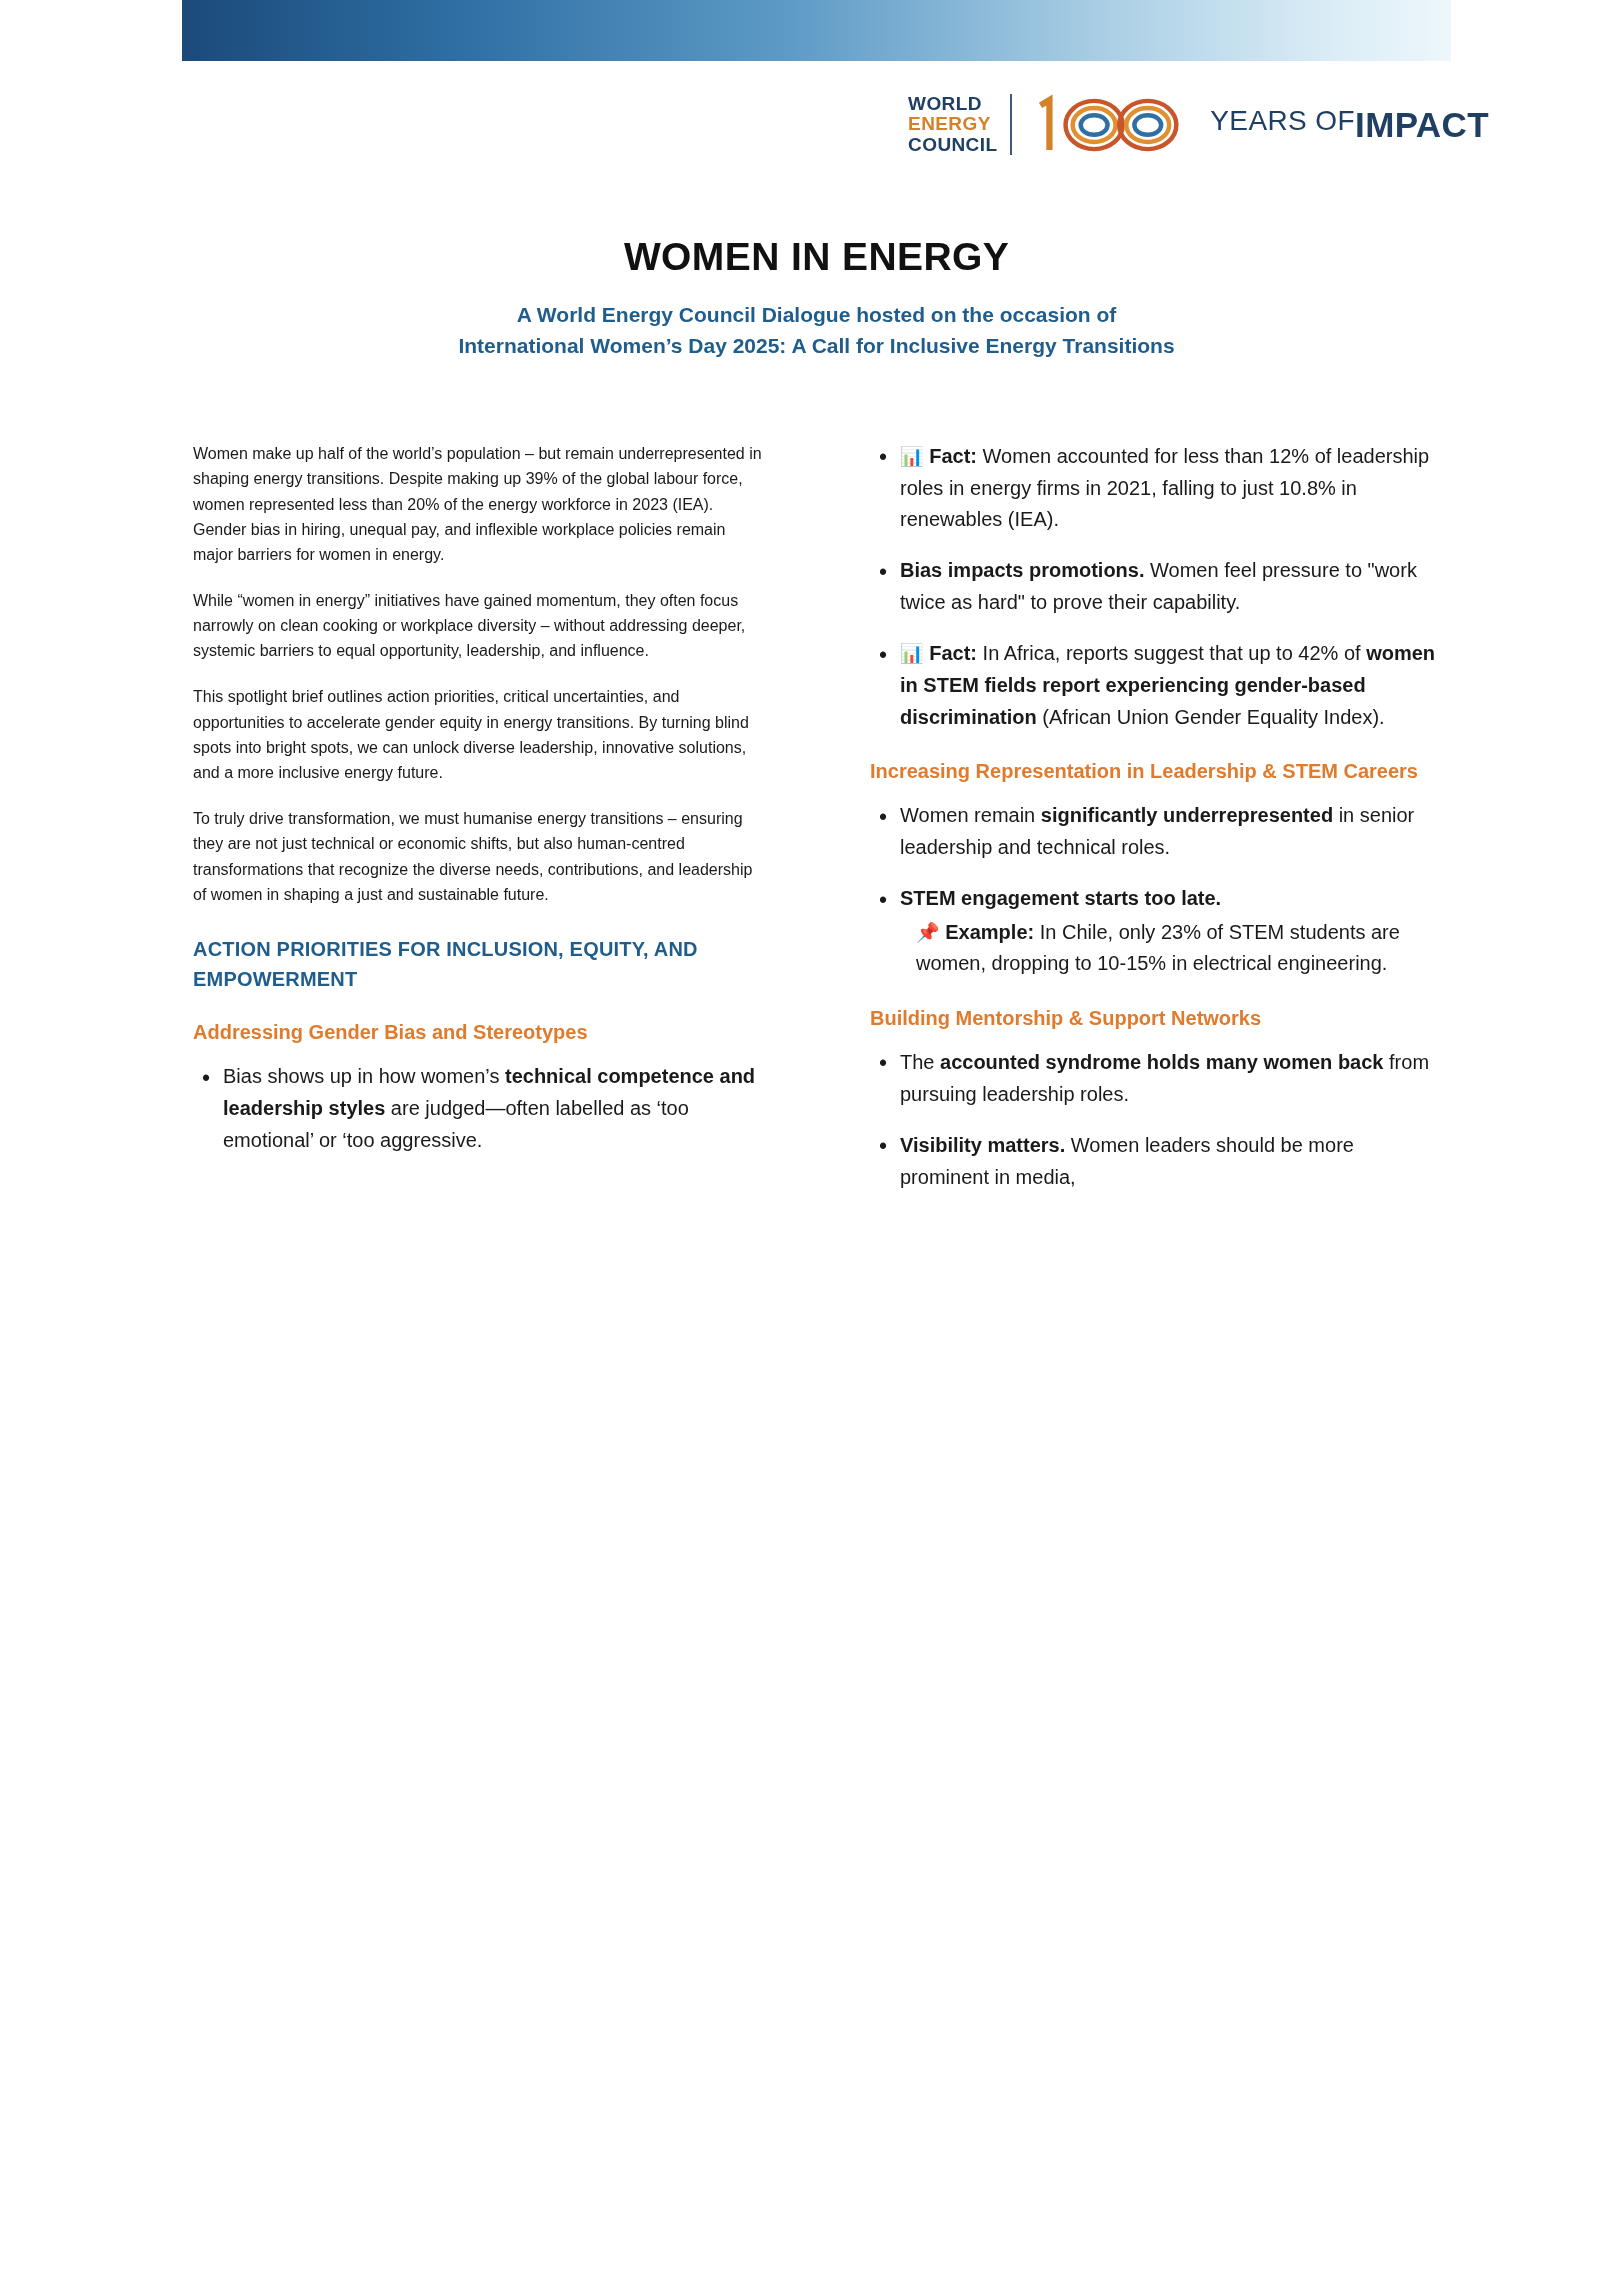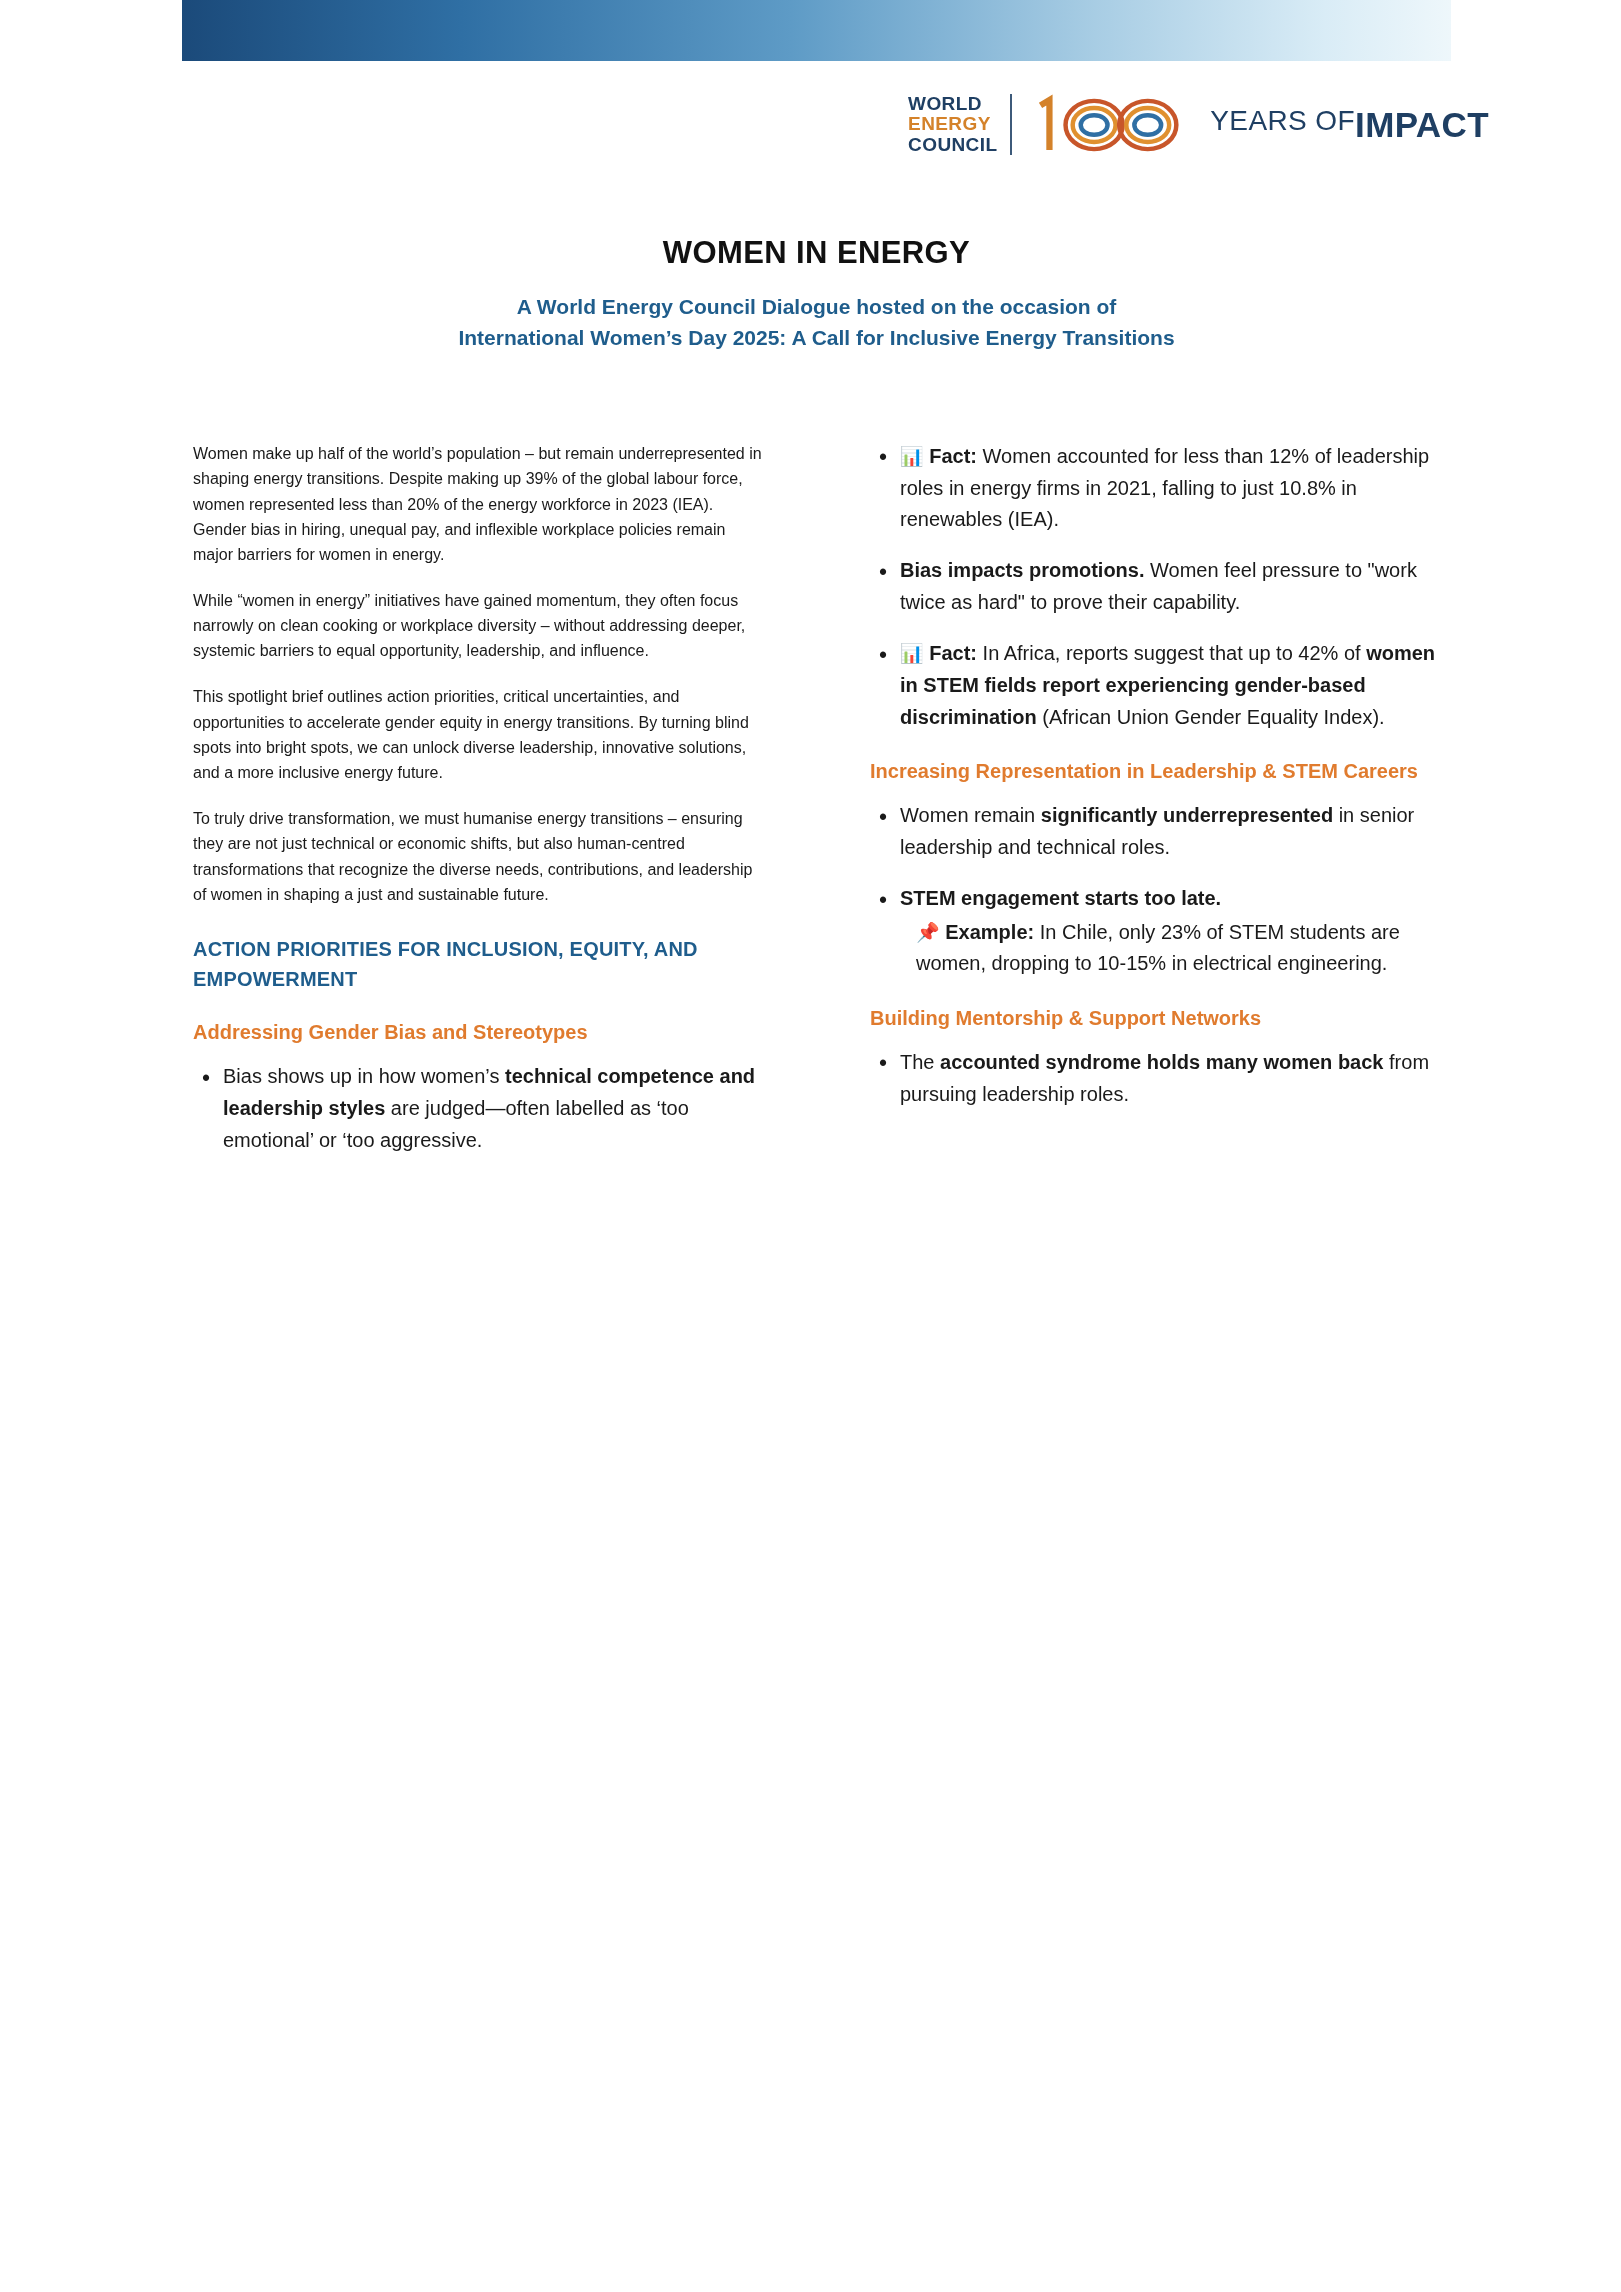--- a/index.html
+++ b/index.html
@@ -76,21 +76,21 @@
 
   
   .title-block {
     position: absolute;
     left: 182px;
     top: 235px;
     width: 1269px;
     text-align: center;
   }
   .doc-title {
-    font-size: 31px;
+    font-size: 39px;
     font-weight: bold;
     color: #111111;
     letter-spacing: 0.4px;
     margin: 0 0 19.7px 0;
   }
   .doc-subtitle {
     font-size: 21px;
     font-weight: bold;
     color: #1f5d8c;
     line-height: 1.5;
@@ -244,17 +244,20 @@
         </span>
       </li>
     </ul>
 
     <h3 class="heading-orange">Building Mentorship &amp; Support Networks</h3>
 
     <ul class="bullets">
       <li>
         <span>The </span><b>accounted syndrome holds many women back</b><span> from pursuing leadership roles.</span>
       </li>
+      <li>
+        <b>Visibility matters.</b><span> Women leaders should be more prominent in media,</span>
+      </li>
     </ul>
 
   </div>
 </div>
 
 
 </body></html>

